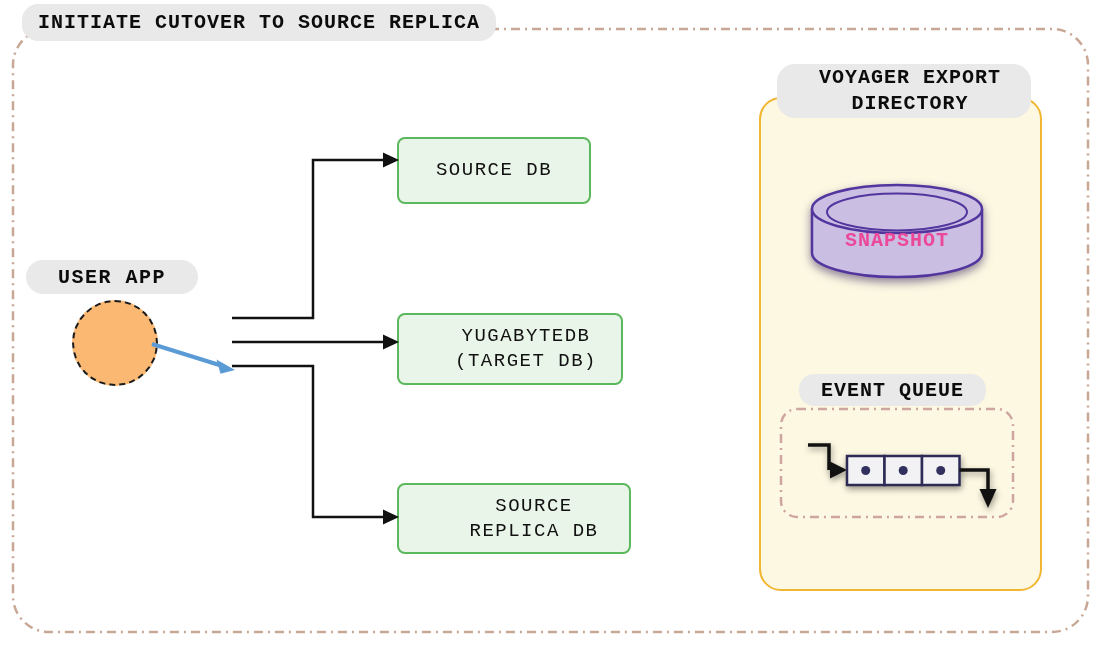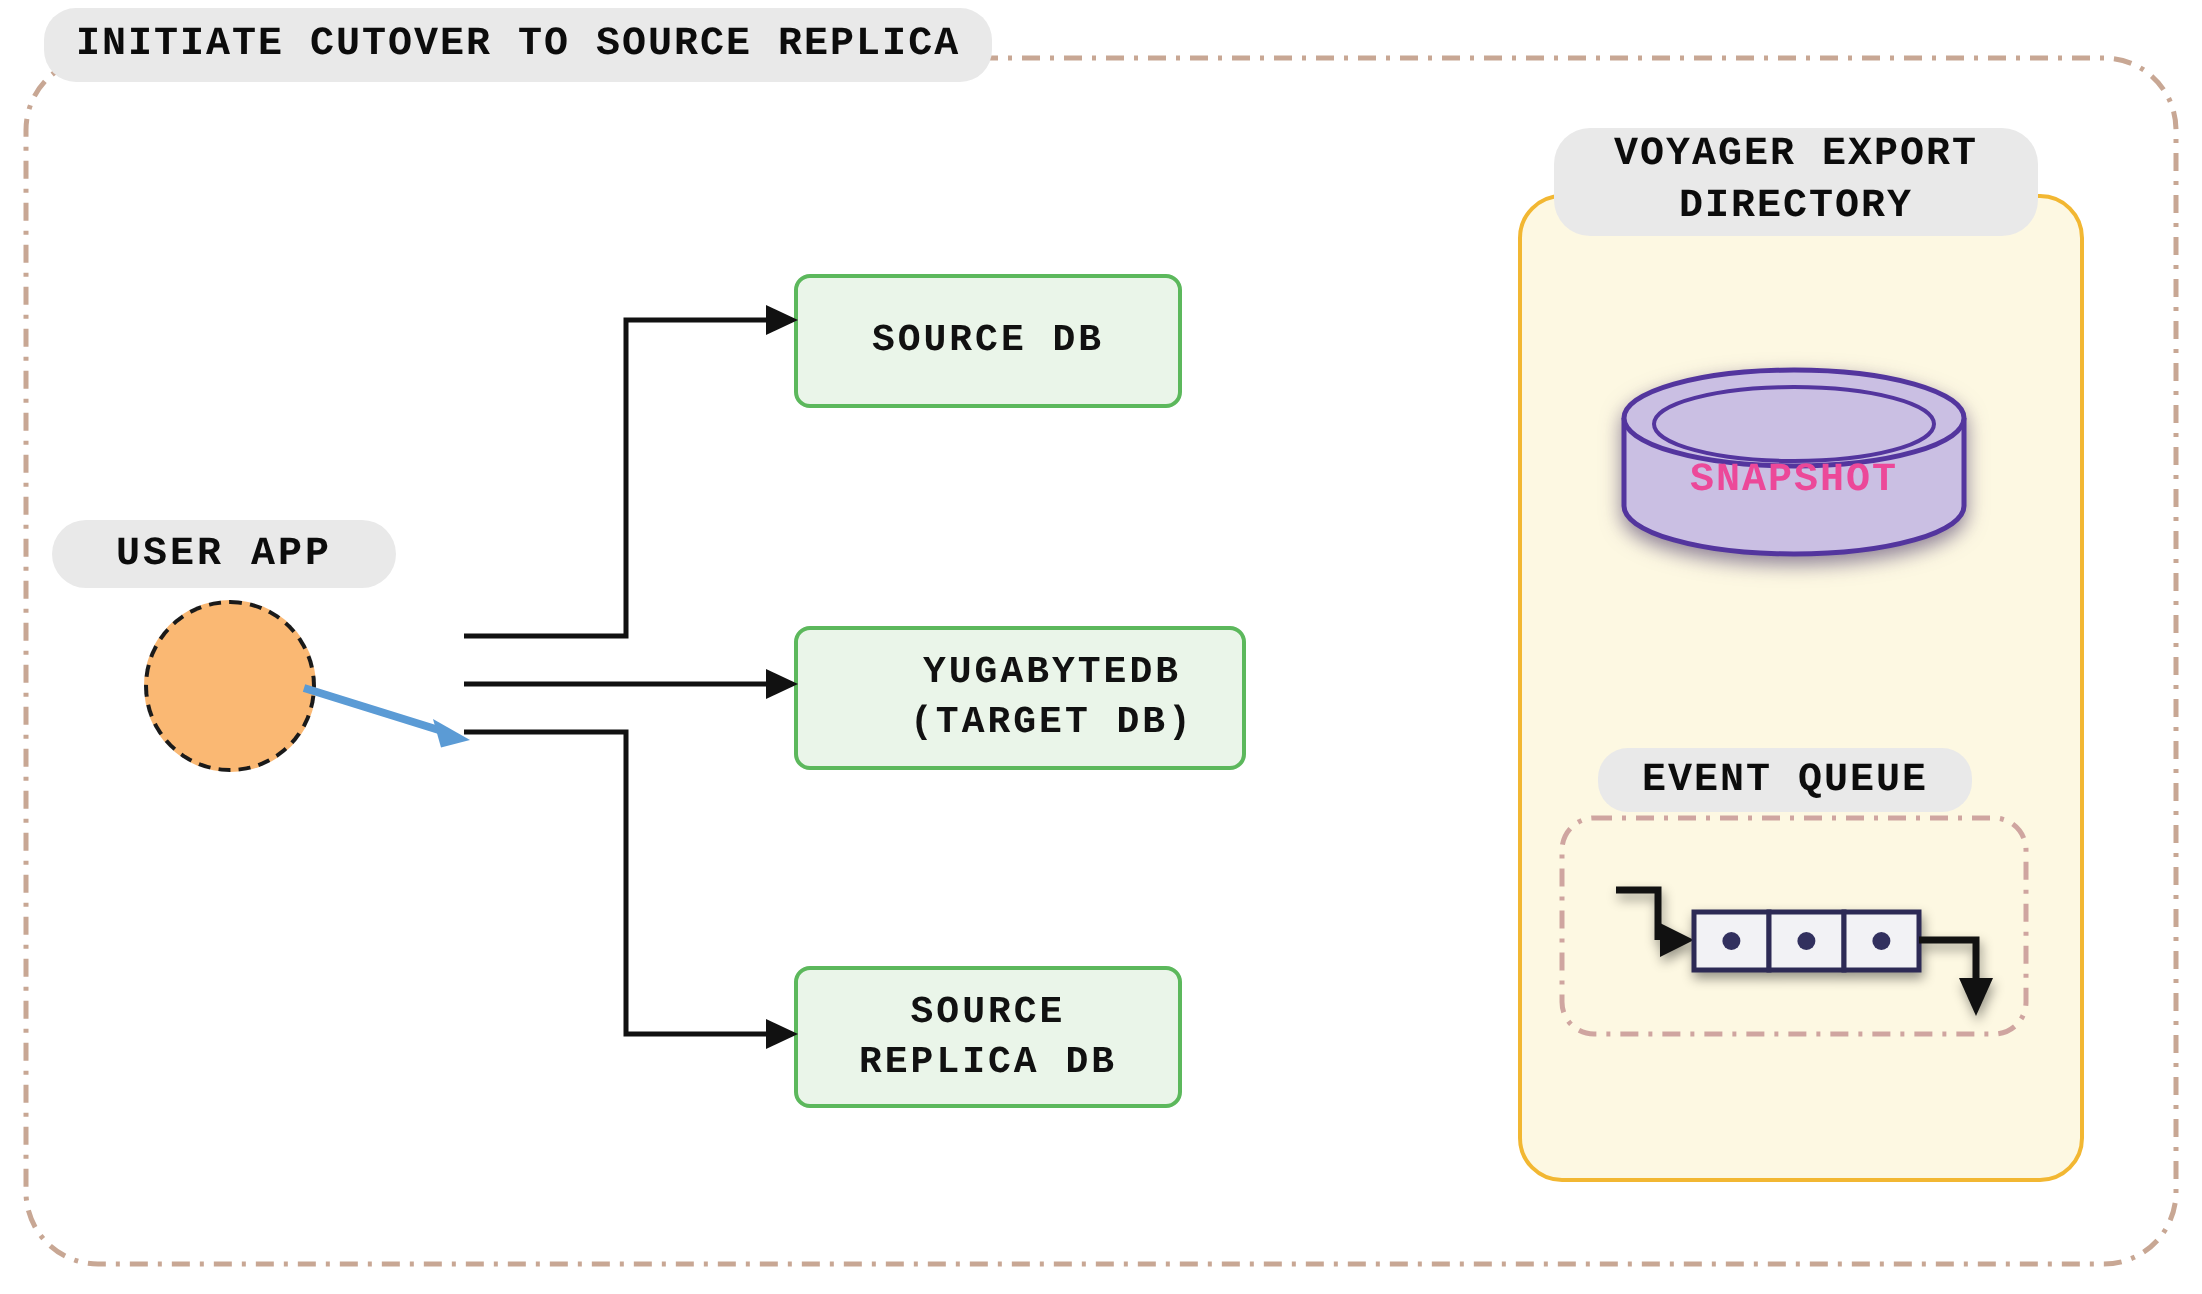--- a/index.html
+++ b/index.html
@@ -4,39 +4,39 @@
 <style>
   html,body{margin:0;padding:0;background:#ffffff;}
   .canvas{
     position:relative;width:1101px;height:647px;background:#ffffff;overflow:hidden;
     font-family:"Liberation Mono","DejaVu Sans Mono",monospace;color:#111;
   }
   .overlay{position:absolute;left:0;top:0;width:1101px;height:647px;z-index:3;pointer-events:none;}
   .pill{
     position:absolute;background:#e9e9e9;border-radius:18px;z-index:4;
     display:flex;align-items:center;justify-content:center;text-align:center;
-    font-weight:bold;color:#0c0c0c;white-space:nowrap;
+    font-weight:bold;color:#0c0c0c;white-space:nowrap;padding-left:12px;
   }
   .title-pill{left:22px;top:4px;height:37px;padding:0 16px;font-size:20px;letter-spacing:1px;border-radius:16px;}
   .user-app-pill{left:26px;top:260px;height:34px;padding:0 32px;font-size:20px;letter-spacing:1.5px;}
   .voyager-pill{left:777px;top:64px;width:242px;height:54px;font-size:20px;line-height:26px;letter-spacing:1px;flex-direction:column;border-radius:18px;}
   .queue-pill{left:799px;top:374px;height:32px;padding:0 22px;font-size:20px;letter-spacing:1px;border-radius:15px;}
   .user-circle{
     position:absolute;left:72px;top:300px;width:82px;height:82px;z-index:2;
     background:#fab873;border:2.5px dashed #1a1a1a;border-radius:50%;
   }
   .db-box{
     position:absolute;left:397px;width:190px;z-index:2;
     background:#eaf5e9;border:2px solid #5cb85c;border-radius:8px;
     display:flex;flex-direction:column;align-items:center;justify-content:center;
-    font-weight:bold;font-size:19px;line-height:25px;letter-spacing:1.5px;text-align:center;
+    font-weight:normal;font-size:19px;line-height:25px;letter-spacing:1.5px;text-align:center;
   }
   .db-source{top:137px;height:63px;}
   .db-target{top:313px;height:68px;padding-left:32px;}
-  .db-replica{top:483px;height:67px;}
+  .db-replica{top:483px;height:67px;padding-left:40px;}
   .panel{
     position:absolute;left:759px;top:97px;width:279px;height:490px;z-index:1;
     background:#fdf8e2;border:2px solid #f2b732;border-radius:22px;
   }
   .snapshot-label{
     position:absolute;left:812px;top:229px;width:170px;z-index:4;text-align:center;
     font-weight:bold;font-size:20px;letter-spacing:1px;color:#ec4899;
   }
 </style>
 </head>

